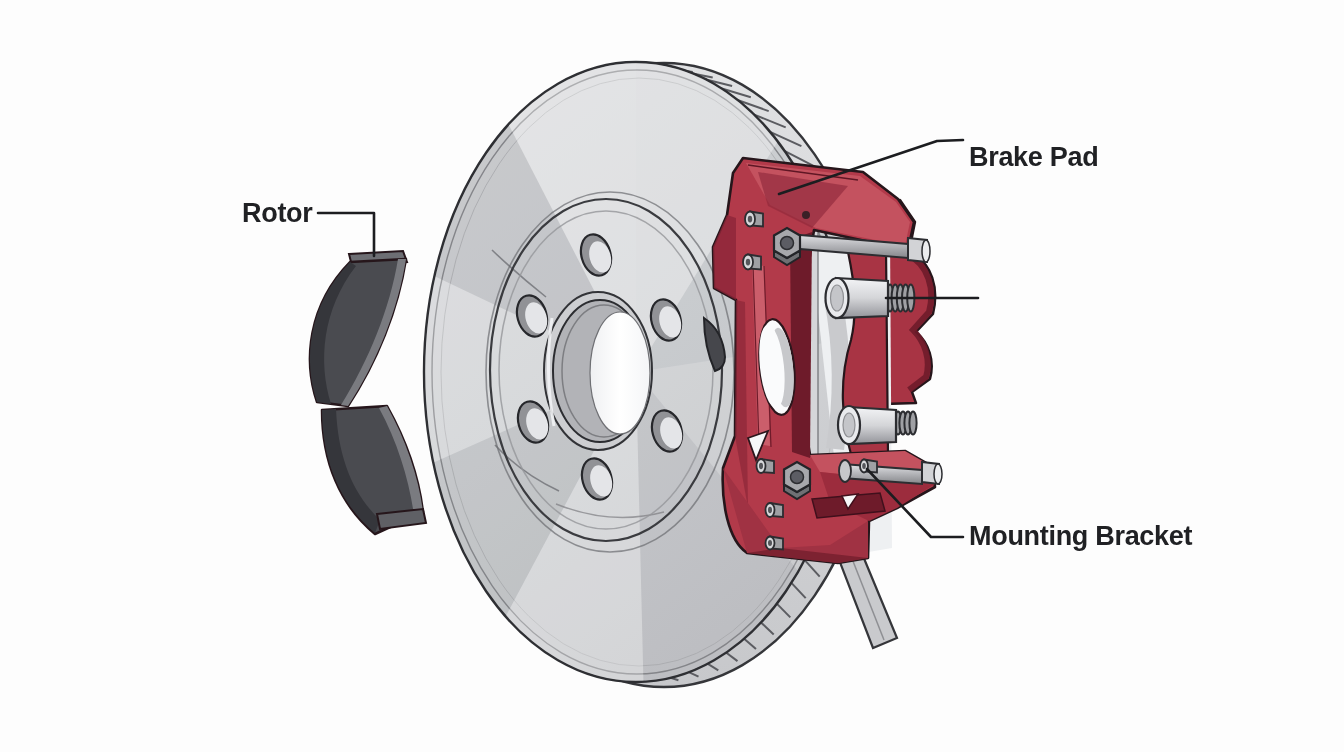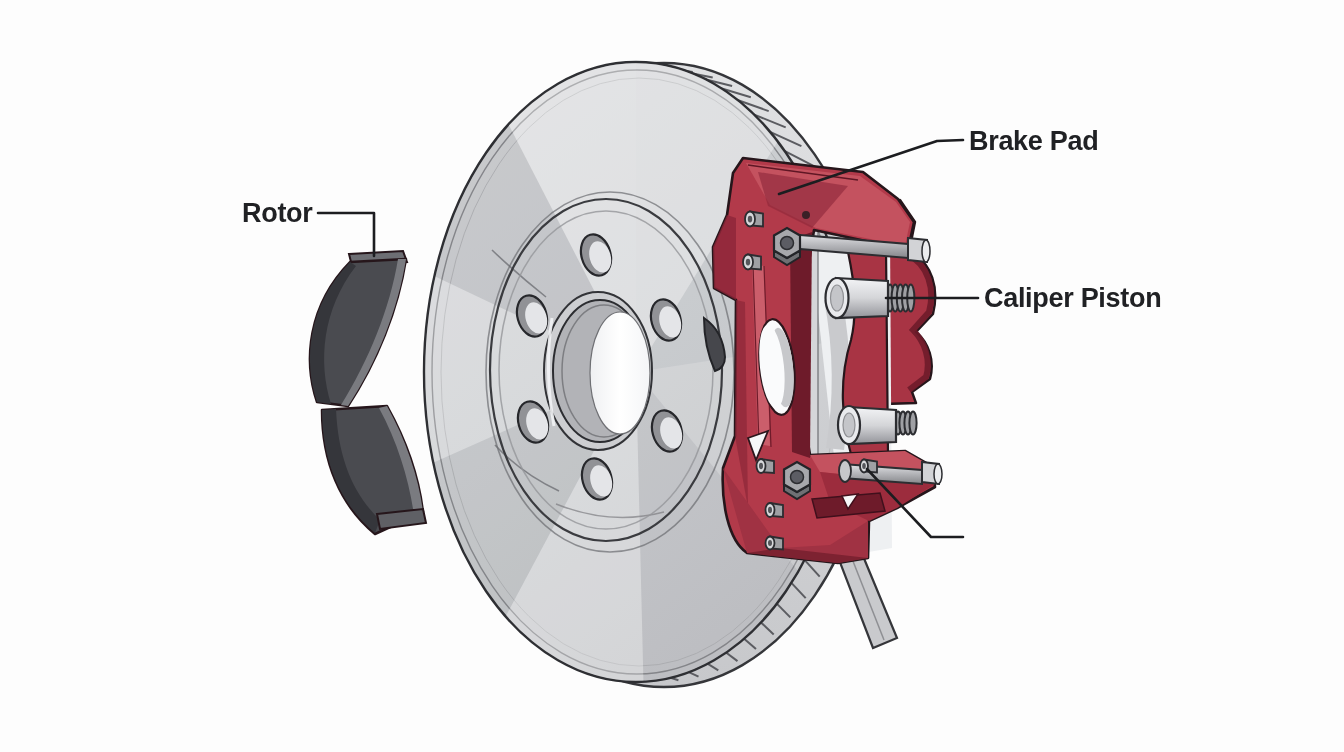--- a/index.html
+++ b/index.html
@@ -291,15 +291,15 @@
 
   <g stroke="var(--leader-line)" stroke-width="2.6" fill="none" stroke-linecap="round" stroke-linejoin="round">
     <path d="M 318,213 L 374,213 L 374,256"></path>
     <path d="M 963,140 L 937,141 L 779,194"></path>
     <path d="M 886,298 L 978,298"></path>
     <path d="M 963,537 L 931,537 L 867,469"></path>
   </g>
 </svg>
 
 <div class="label" style="left:242px;top:198px">Rotor</div>
-<div class="label" style="left:969px;top:126px">Brake Pad</div>
-<div class="label" style="left:984px;top:283px">Caliper Piston</div>
+<div class="label" style="left:969px;top:142px">Brake Pad</div>
+<div class="label" style="left:969px;top:521px">Mounting Bracket</div>
 </div>
 
 </body></html>

